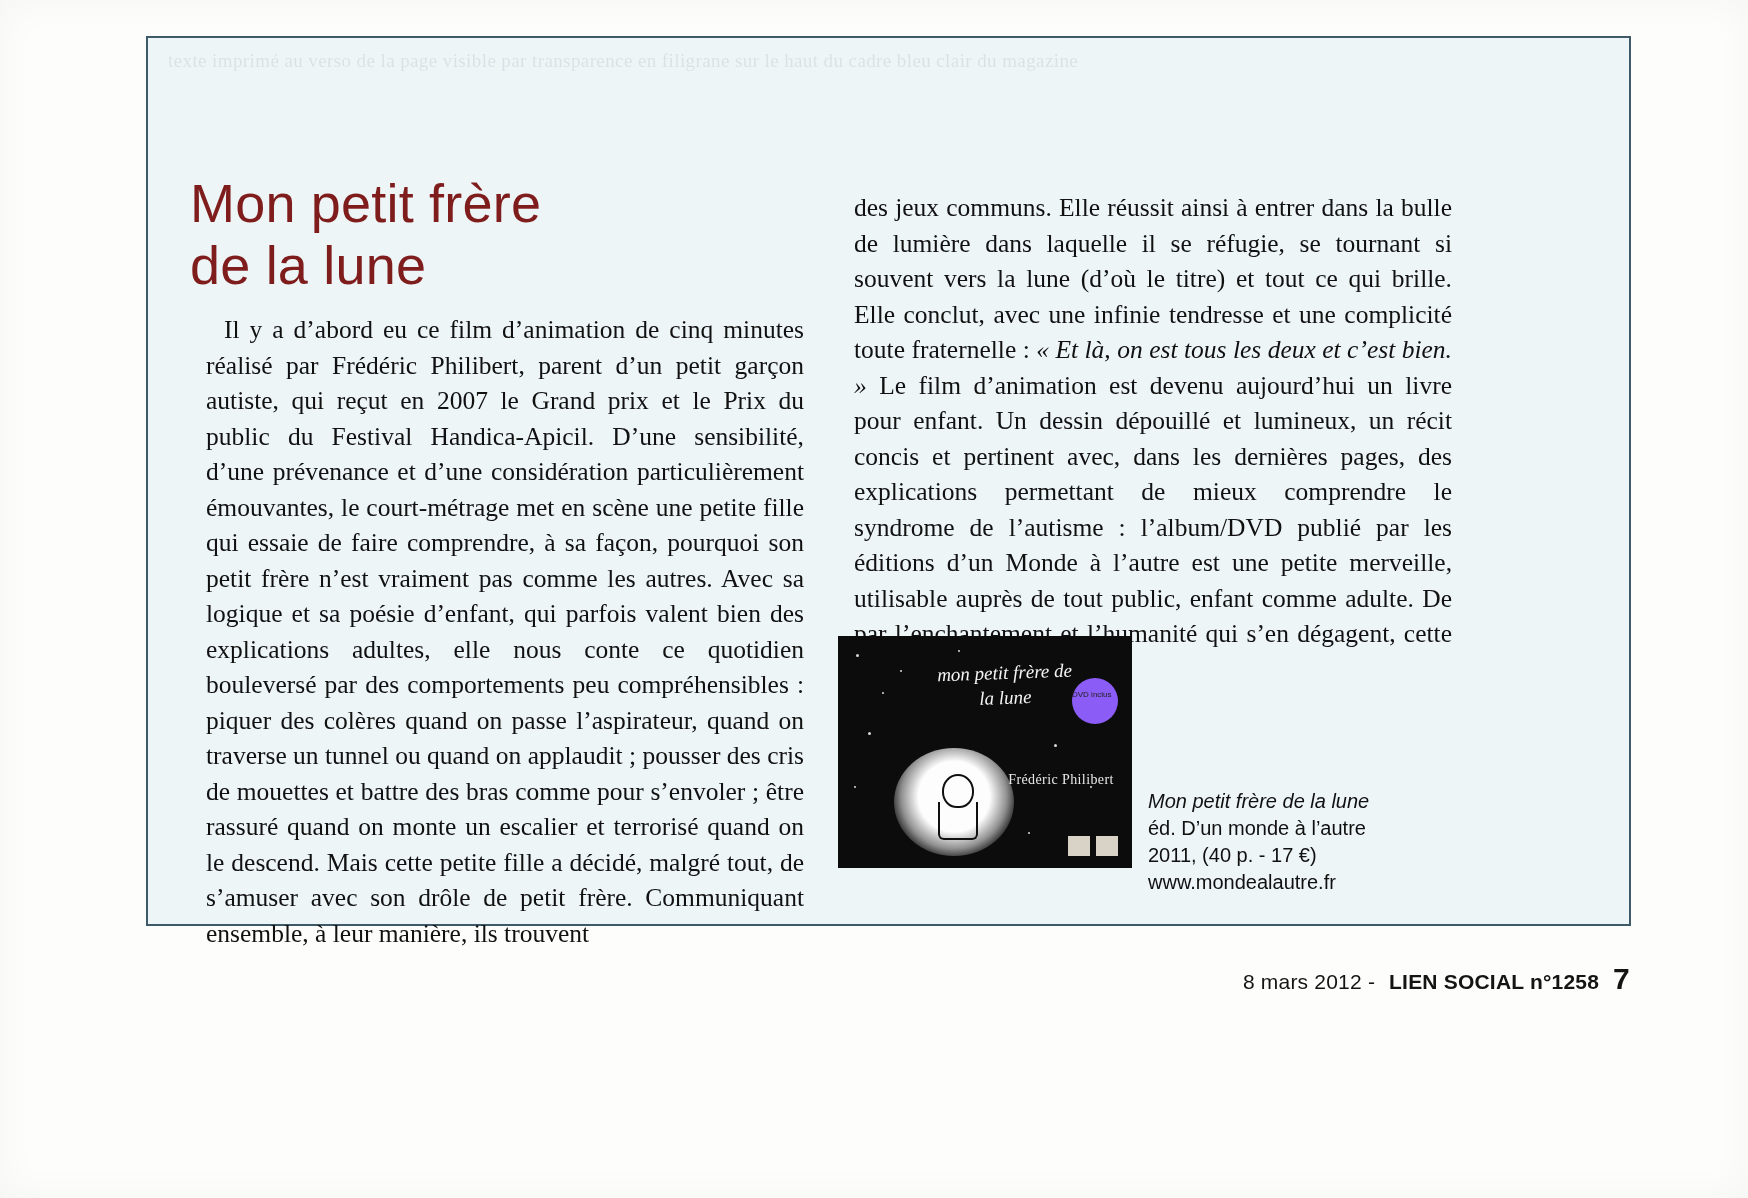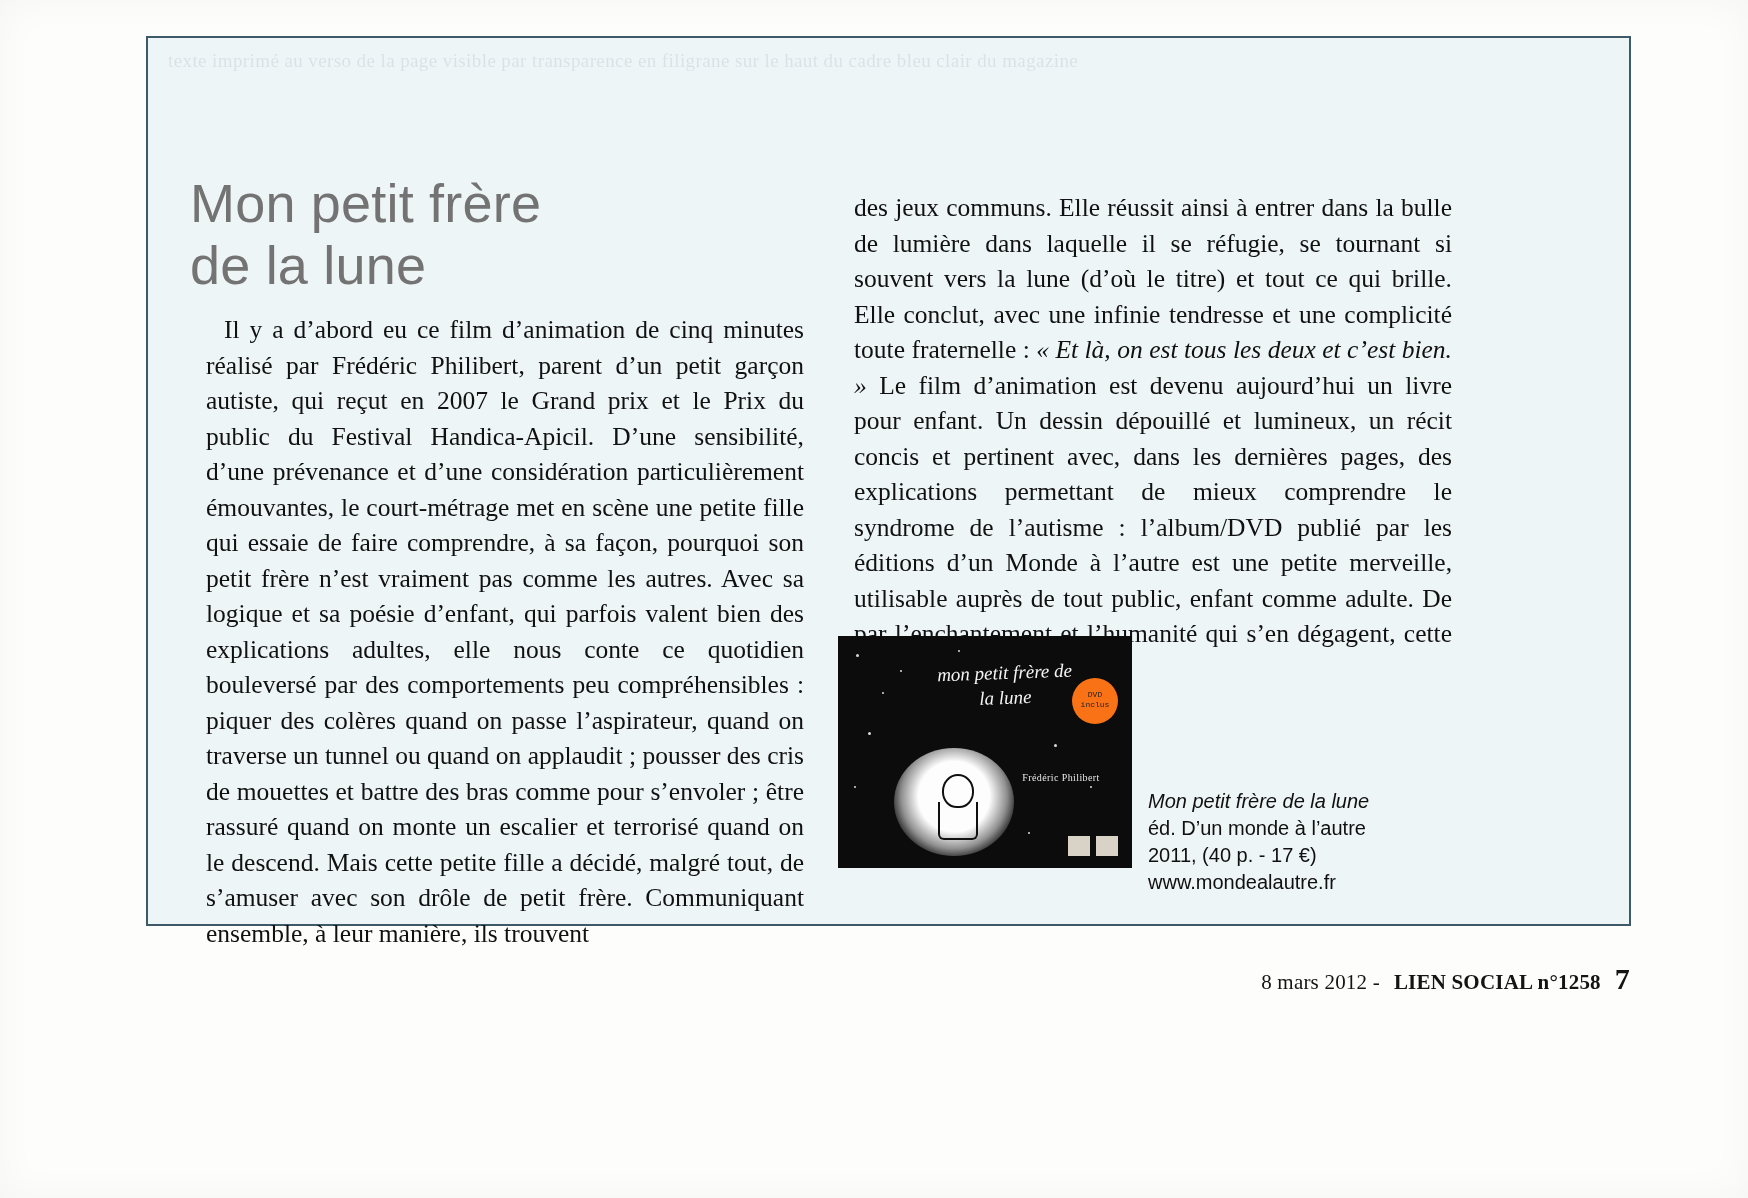--- a/index.html
+++ b/index.html
@@ -74,21 +74,21 @@
 
   .headline {
     position: absolute;
     left: 42px;
     top: 98px;
     width: 640px;
     font-family: "Liberation Sans", sans-serif;
     font-weight: 400;
     font-size: 54px;
     line-height: 62px;
-    color: #737373;
+    color: #7f1d1d;
     letter-spacing: 0.2px;
   }
 
   
   .col-left {
     position: absolute;
     left: 42px;
     top: 258px;
     width: 630px;
   }
@@ -140,37 +140,36 @@
     text-align: center;
     transform: rotate(-2deg);
   }
   .cover-author {
     position: absolute;
     left: 168px;
     top: 136px;
     width: 110px;
     color: #e8e8e8;
     font-family: "Liberation Serif", serif;
-    font-size: 10px;
+    font-size: 14px;
     text-align: center;
     letter-spacing: .4px;
   }
   .cover-badge {
     position: absolute;
     right: 14px;
     top: 42px;
     width: 46px;
     height: 46px;
     border-radius: 50%;
-    background: #f97316;
+    background: #8b5cf6;
     color: #222;
-    font-family: Liberation Mono, monospace;
+    font-family: Liberation Sans, sans-serif;
     font-size: 8px;
     line-height: 10px;
-    text-align: center;
     padding-top: 12px;
     box-sizing: border-box;
   }
   .cover-moon {
     position: absolute;
     left: 56px;
     top: 112px;
     width: 120px;
     height: 108px;
     border-radius: 50%;
@@ -228,21 +227,21 @@
     line-height: 27px;
     color: #101010;
   }
   .caption .it { font-style: italic; }
 
   
   .footer {
     position: absolute;
     right: 118px;
     top: 962px;
-    font-family: Liberation Serif, serif;
+    font-family: Liberation Sans, sans-serif;
     font-size: 21px;
     color: #141414;
     letter-spacing: .2px;
     display: flex;
     align-items: baseline;
     gap: 14px;
   }
   .footer .issue { font-weight: 700; }
   .footer .pageno {
     font-size: 30px;

